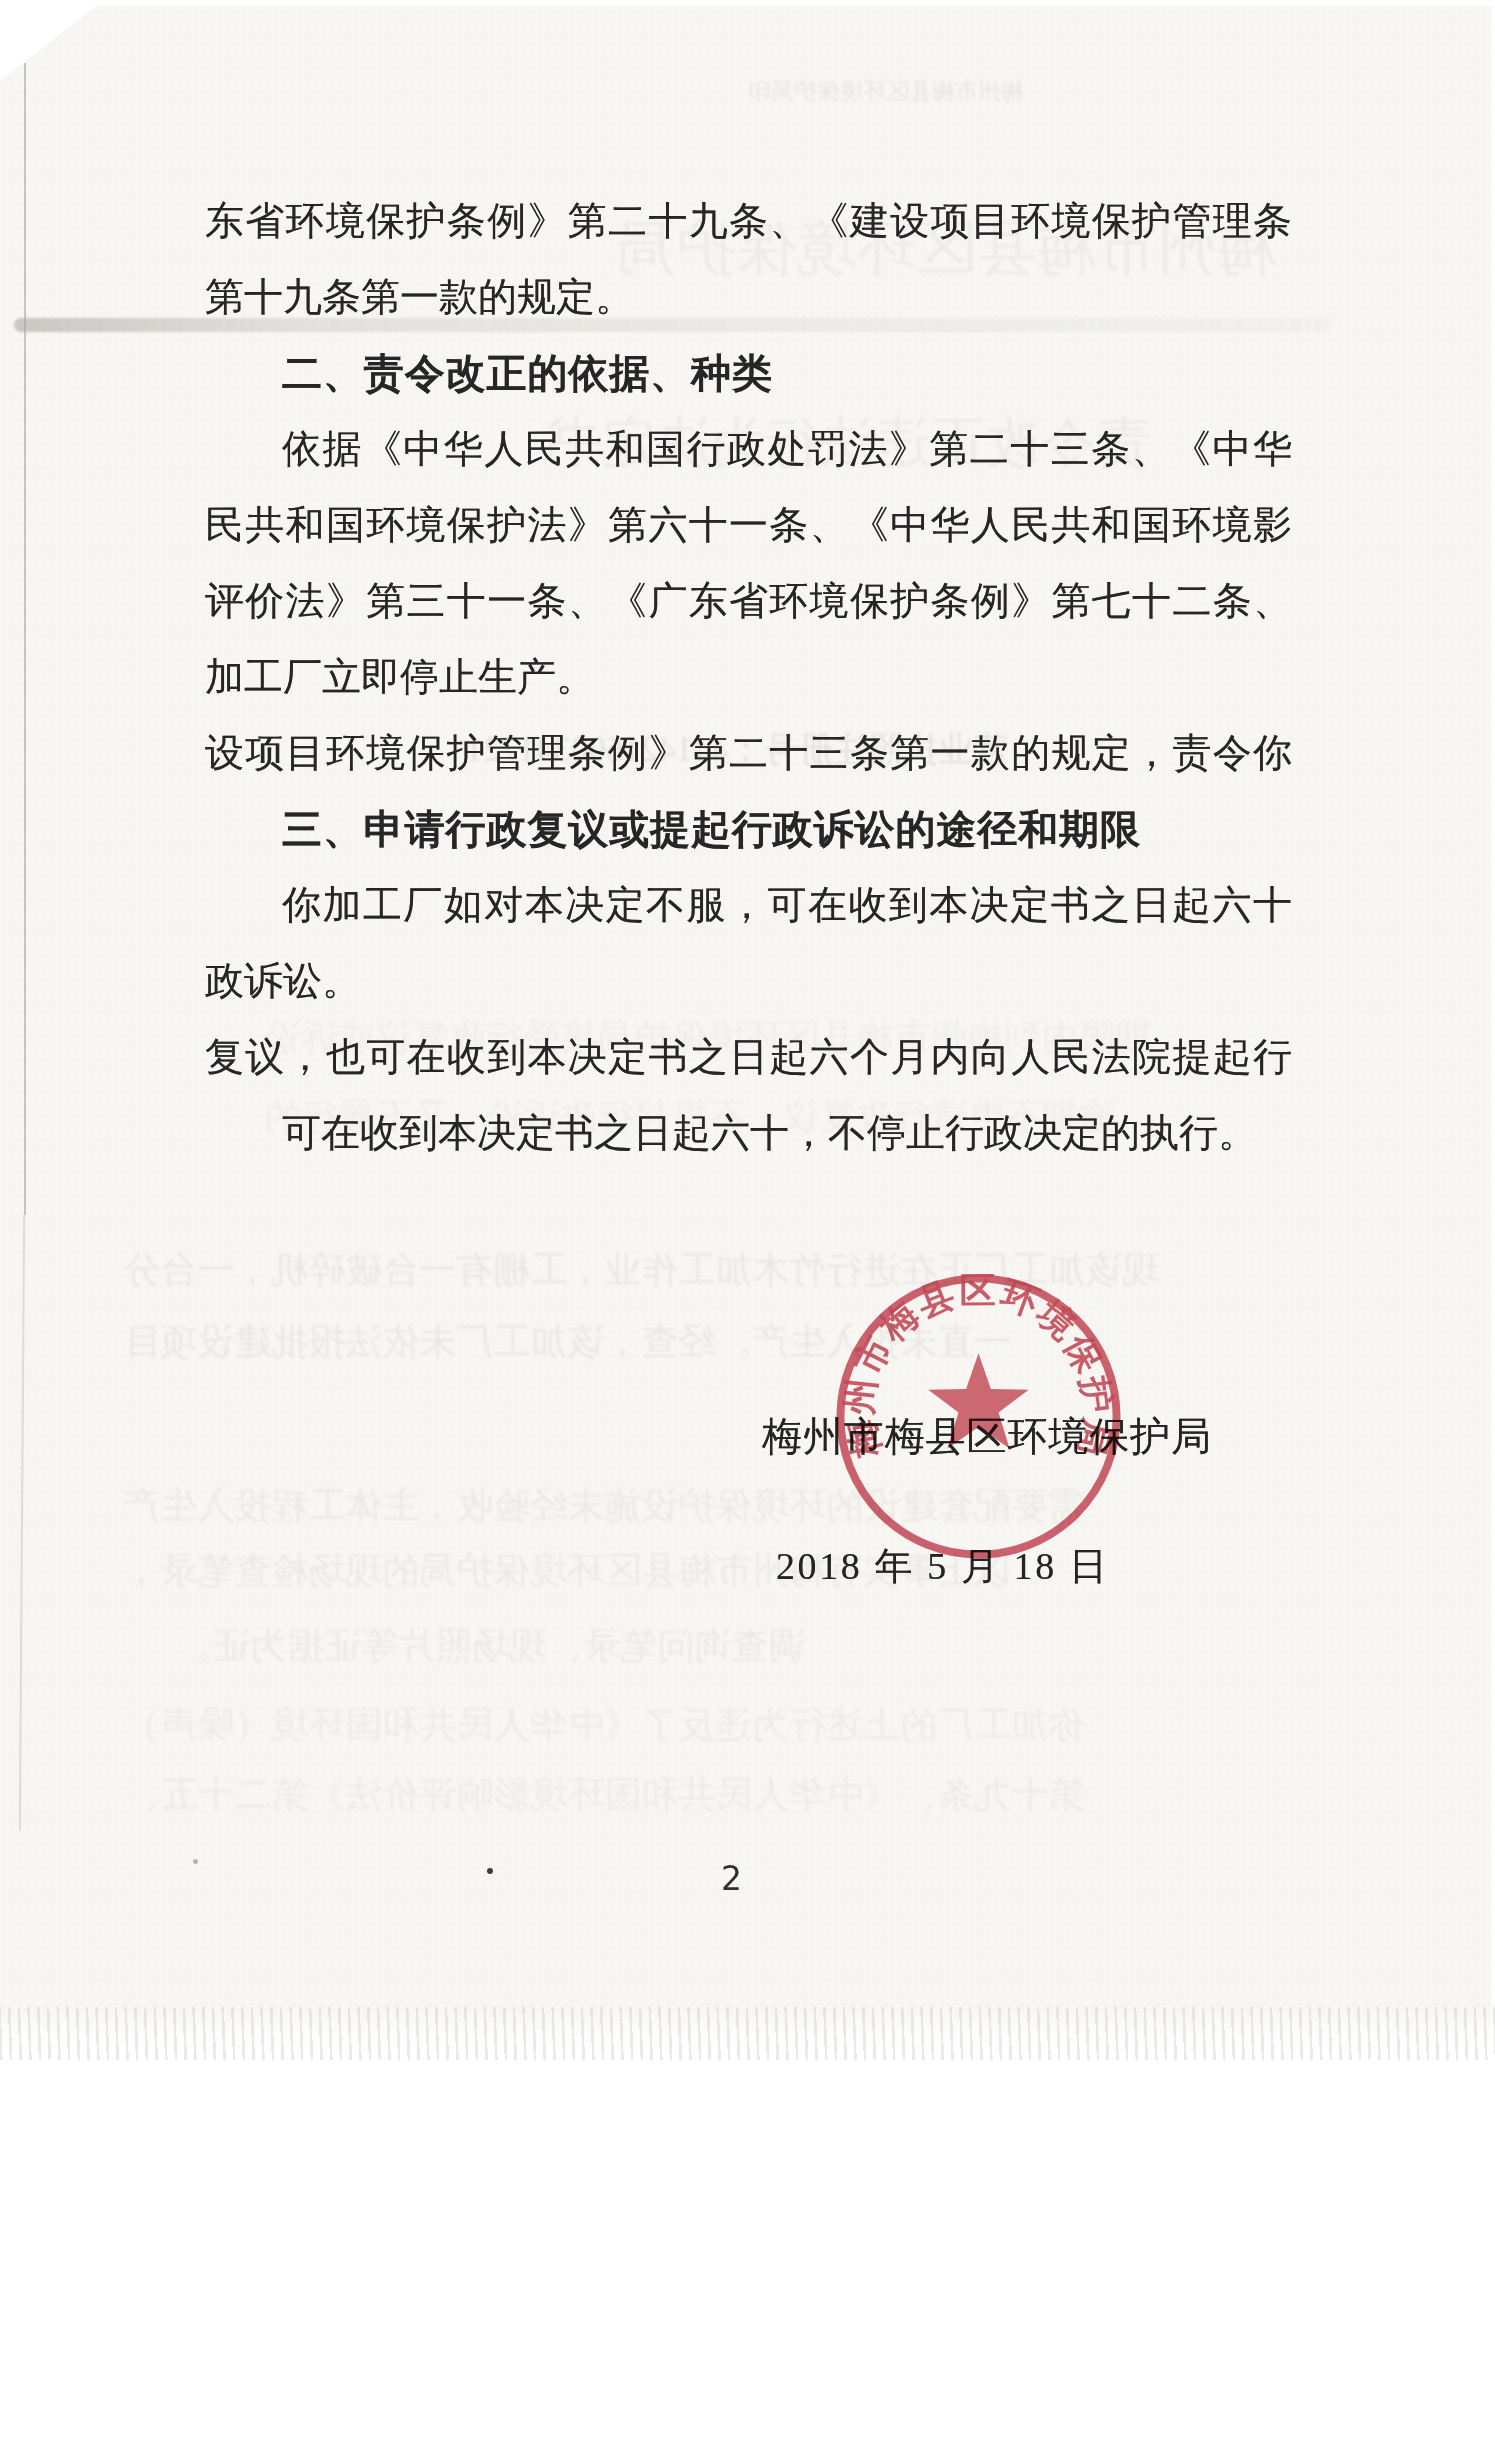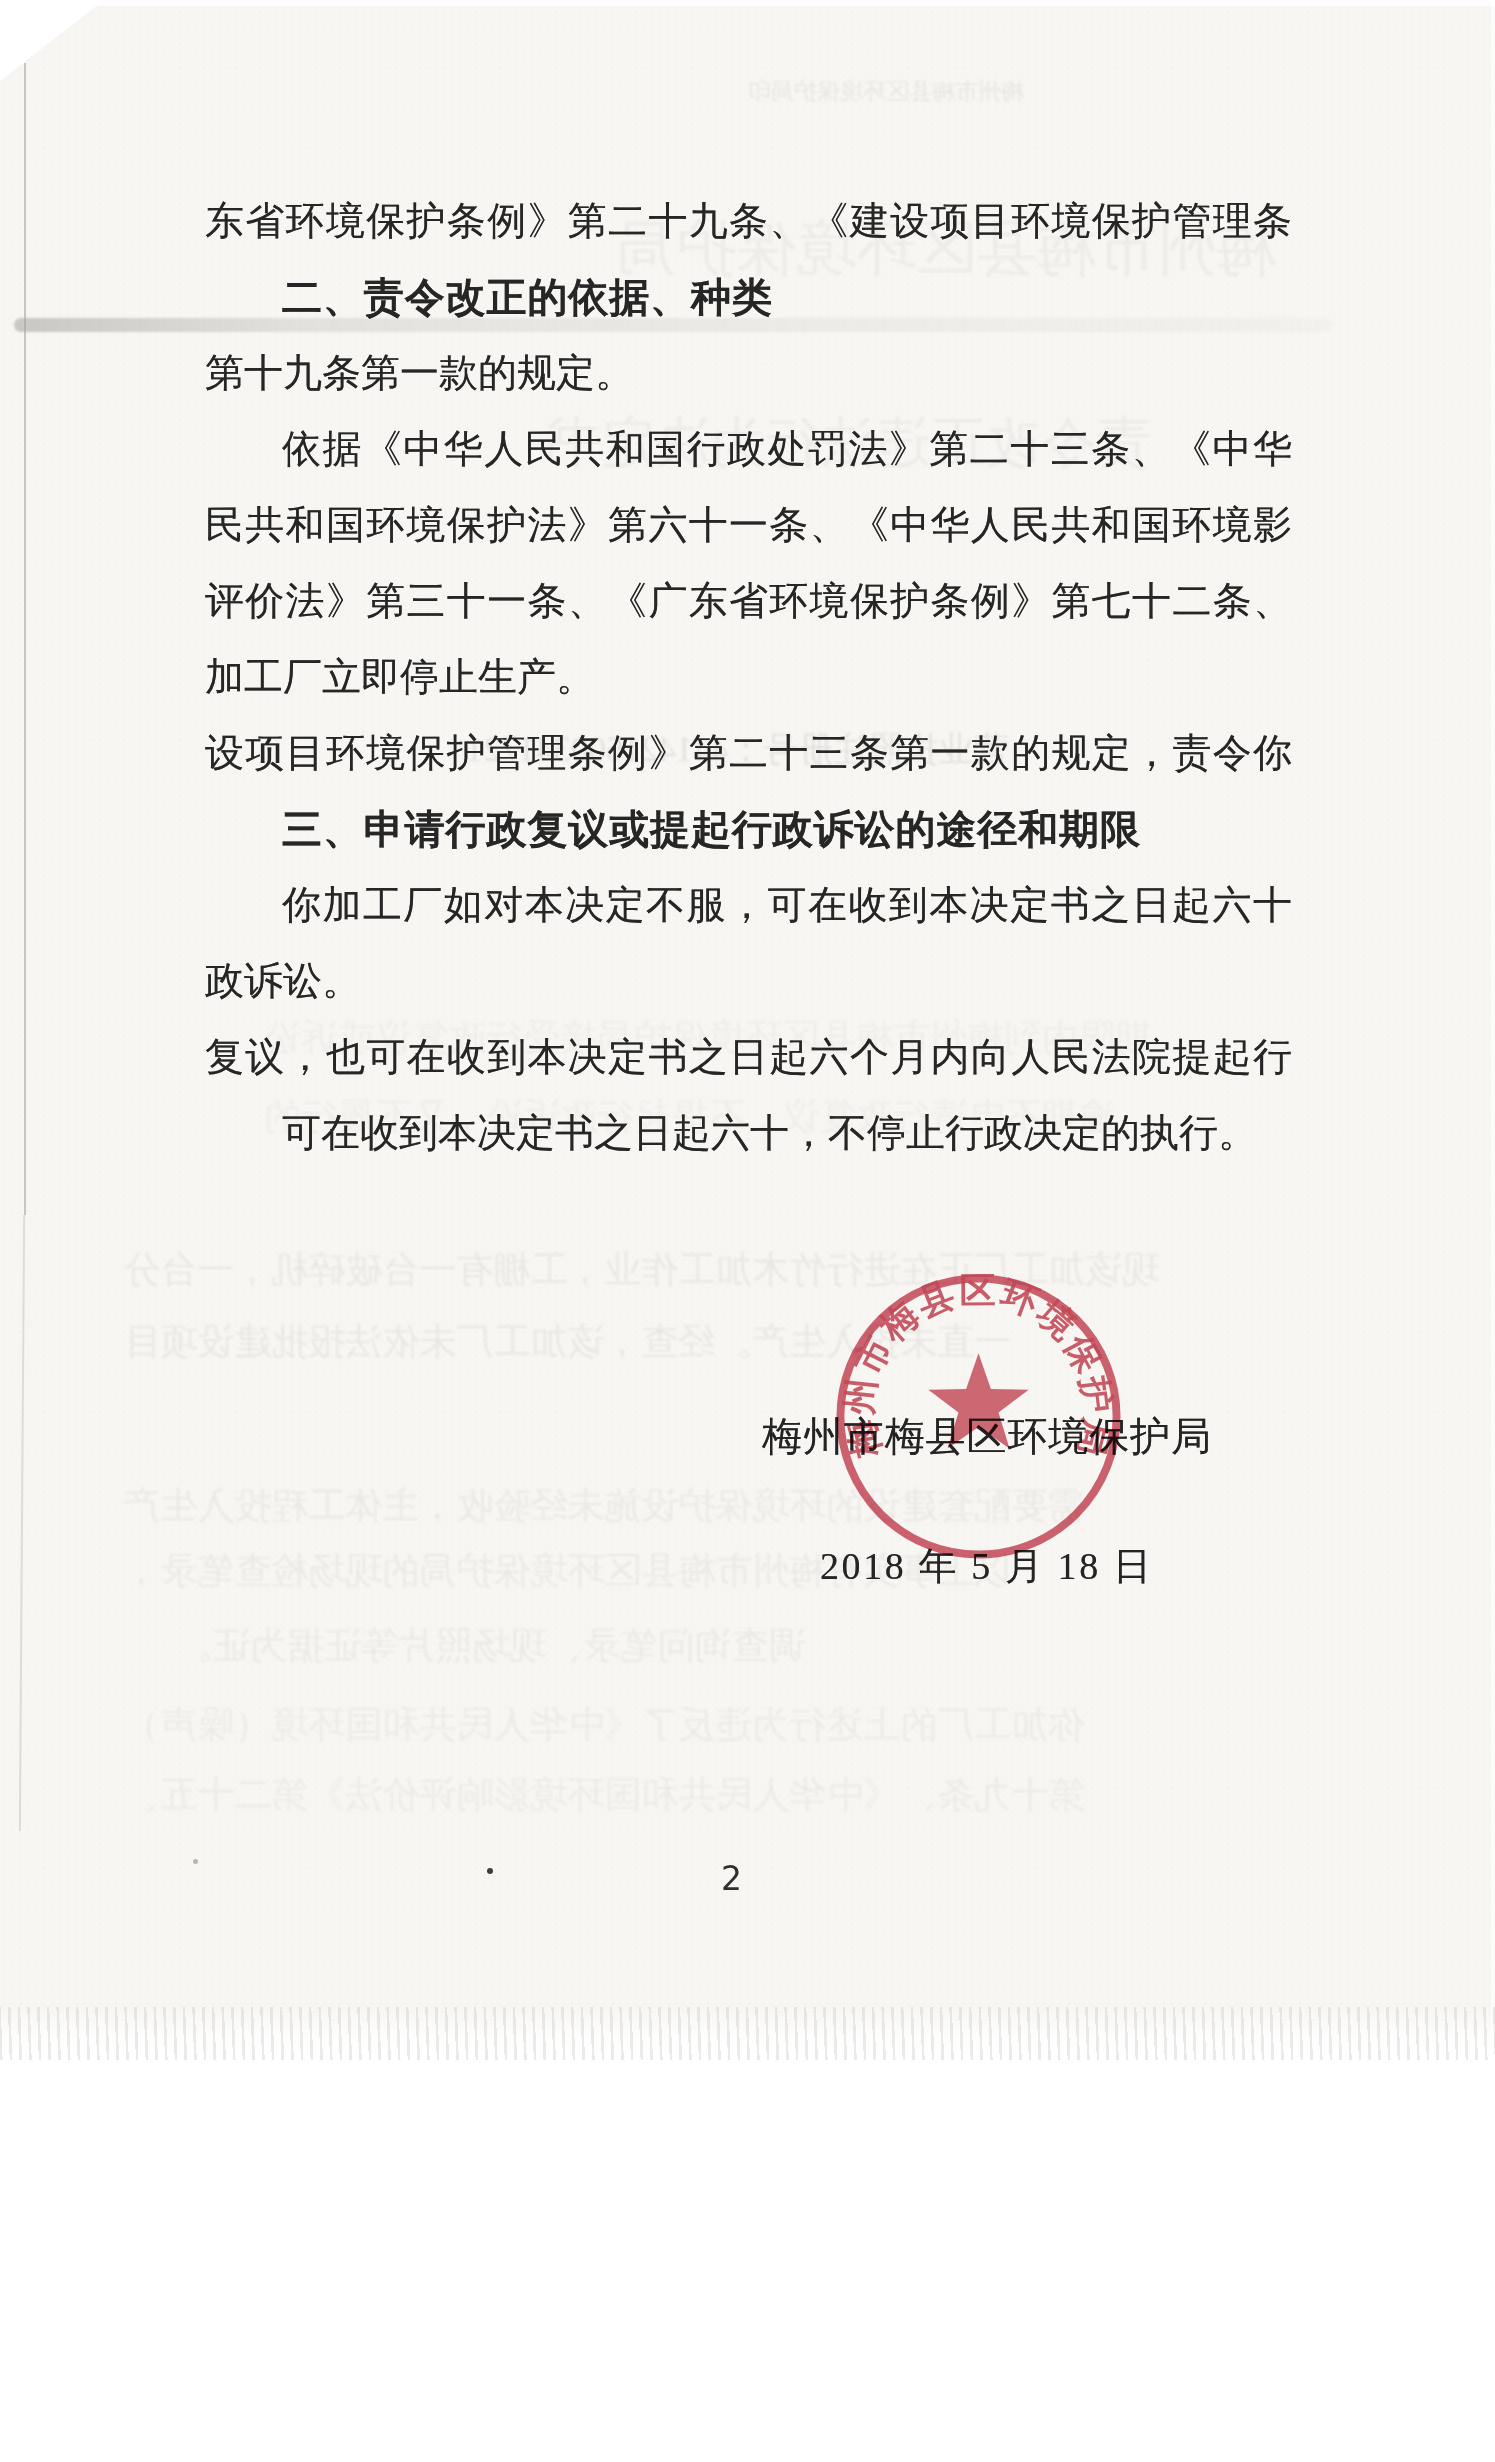--- a/index.html
+++ b/index.html
@@ -27,21 +27,21 @@
   .line{display:block;height:76px;line-height:76px;font-size:39px;white-space:nowrap;
         text-shadow:0 0 0.6px rgba(25,25,25,0.6);}
   .line.fill{white-space:normal;text-align:justify;text-align-last:justify;text-justify:inter-character;
         overflow:hidden;}
   .line.indent{padding-left:77px;}
   .line.heading{font-family:"Liberation Sans",sans-serif;font-weight:700;font-size:40px;letter-spacing:0.9px;}
   .bleed{position:absolute;transform:scaleX(-1);color:#76746f;white-space:nowrap;filter:blur(1.1px);
         font-family:"Liberation Serif",serif;pointer-events:none;}
   .signature{position:absolute;left:762px;top:1409px;font-size:40px;color:#242424;letter-spacing:0.9px;
         white-space:nowrap;text-shadow:0 0 0.6px rgba(25,25,25,0.6);}
-  .datetext{position:absolute;left:820px;top:1541px;font-size:38px;color:#242424;letter-spacing:2.6px;
+  .datetext{position:absolute;left:776px;top:1541px;font-size:38px;color:#242424;letter-spacing:2.6px;
         white-space:nowrap;text-shadow:0 0 0.6px rgba(25,25,25,0.6);}
   .seal{position:absolute;left:829px;top:1267px;width:299px;height:299px;mix-blend-mode:multiply;opacity:.92;}
   .pagenum{position:absolute;left:721px;top:1859px;font-family:"DejaVu Sans",sans-serif;
         font-size:33px;color:#2f2f2f;}
   .speck-dark{position:absolute;left:487px;top:1868px;width:6.2px;height:6.2px;border-radius:50%;background:#3c3c3c;}
   .speck-light{position:absolute;left:193px;top:1859px;width:5.3px;height:5.3px;border-radius:50%;background:#b7b5b1;}
 </style>
 </head>
 <body>
 
@@ -66,22 +66,22 @@
       <div class="bleed" style="left: 123px; top: 1317px; font-size: 37px; opacity: 0.1;">一直未投入生产。经查，该加工厂未依法报批建设项目</div>
       <div class="bleed" style="left: 123px; top: 1481px; font-size: 37px; opacity: 0.09;">需要配套建设的环境保护设施未经验收，主体工程投入生产</div>
       <div class="bleed" style="left: 123px; top: 1546px; font-size: 37px; opacity: 0.09;">以上事实有梅州市梅县区环境保护局的现场检查笔录，</div>
       <div class="bleed" style="left: 176px; top: 1621px; font-size: 37px; opacity: 0.09;">调查询问笔录、现场照片等证据为证。</div>
       <div class="bleed" style="left: 123px; top: 1700px; font-size: 37px; opacity: 0.08;">你加工厂的上述行为违反了《中华人民共和国环境（噪声）</div>
       <div class="bleed" style="left: 123px; top: 1770px; font-size: 37px; opacity: 0.08;">第十九条、《中华人民共和国环境影响评价法》第二十五、</div>
     </div>
 
   <div class="text-flow" id="text-flow">
       <div class="line fill">东省环境保护条例》第二十九条、《建设项目环境保护管理条例》</div>
+      <div class="line">第十九条第一款的规定。</div>
       <div class="line heading indent">二、责令改正的依据、种类</div>
-      <div class="line">第十九条第一款的规定。</div>
       <div class="line indent fill">依据《中华人民共和国行政处罚法》第二十三条、《中华人</div>
       <div class="line fill">民共和国环境保护法》第六十一条、《中华人民共和国环境影响</div>
       <div class="line fill">评价法》第三十一条、《广东省环境保护条例》第七十二条、《建</div>
       <div class="line">加工厂立即停止生产。</div>
       <div class="line fill">设项目环境保护管理条例》第二十三条第一款的规定，责令你</div>
       <div class="line heading indent">三、申请行政复议或提起行政诉讼的途径和期限</div>
       <div class="line indent fill">你加工厂如对本决定不服，可在收到本决定书之日起六十</div>
       <div class="line">政诉讼。</div>
       <div class="line fill">复议，也可在收到本决定书之日起六个月内向人民法院提起行</div>
       <div class="line indent">可在收到本决定书之日起六十，不停止行政决定的执行。</div>

